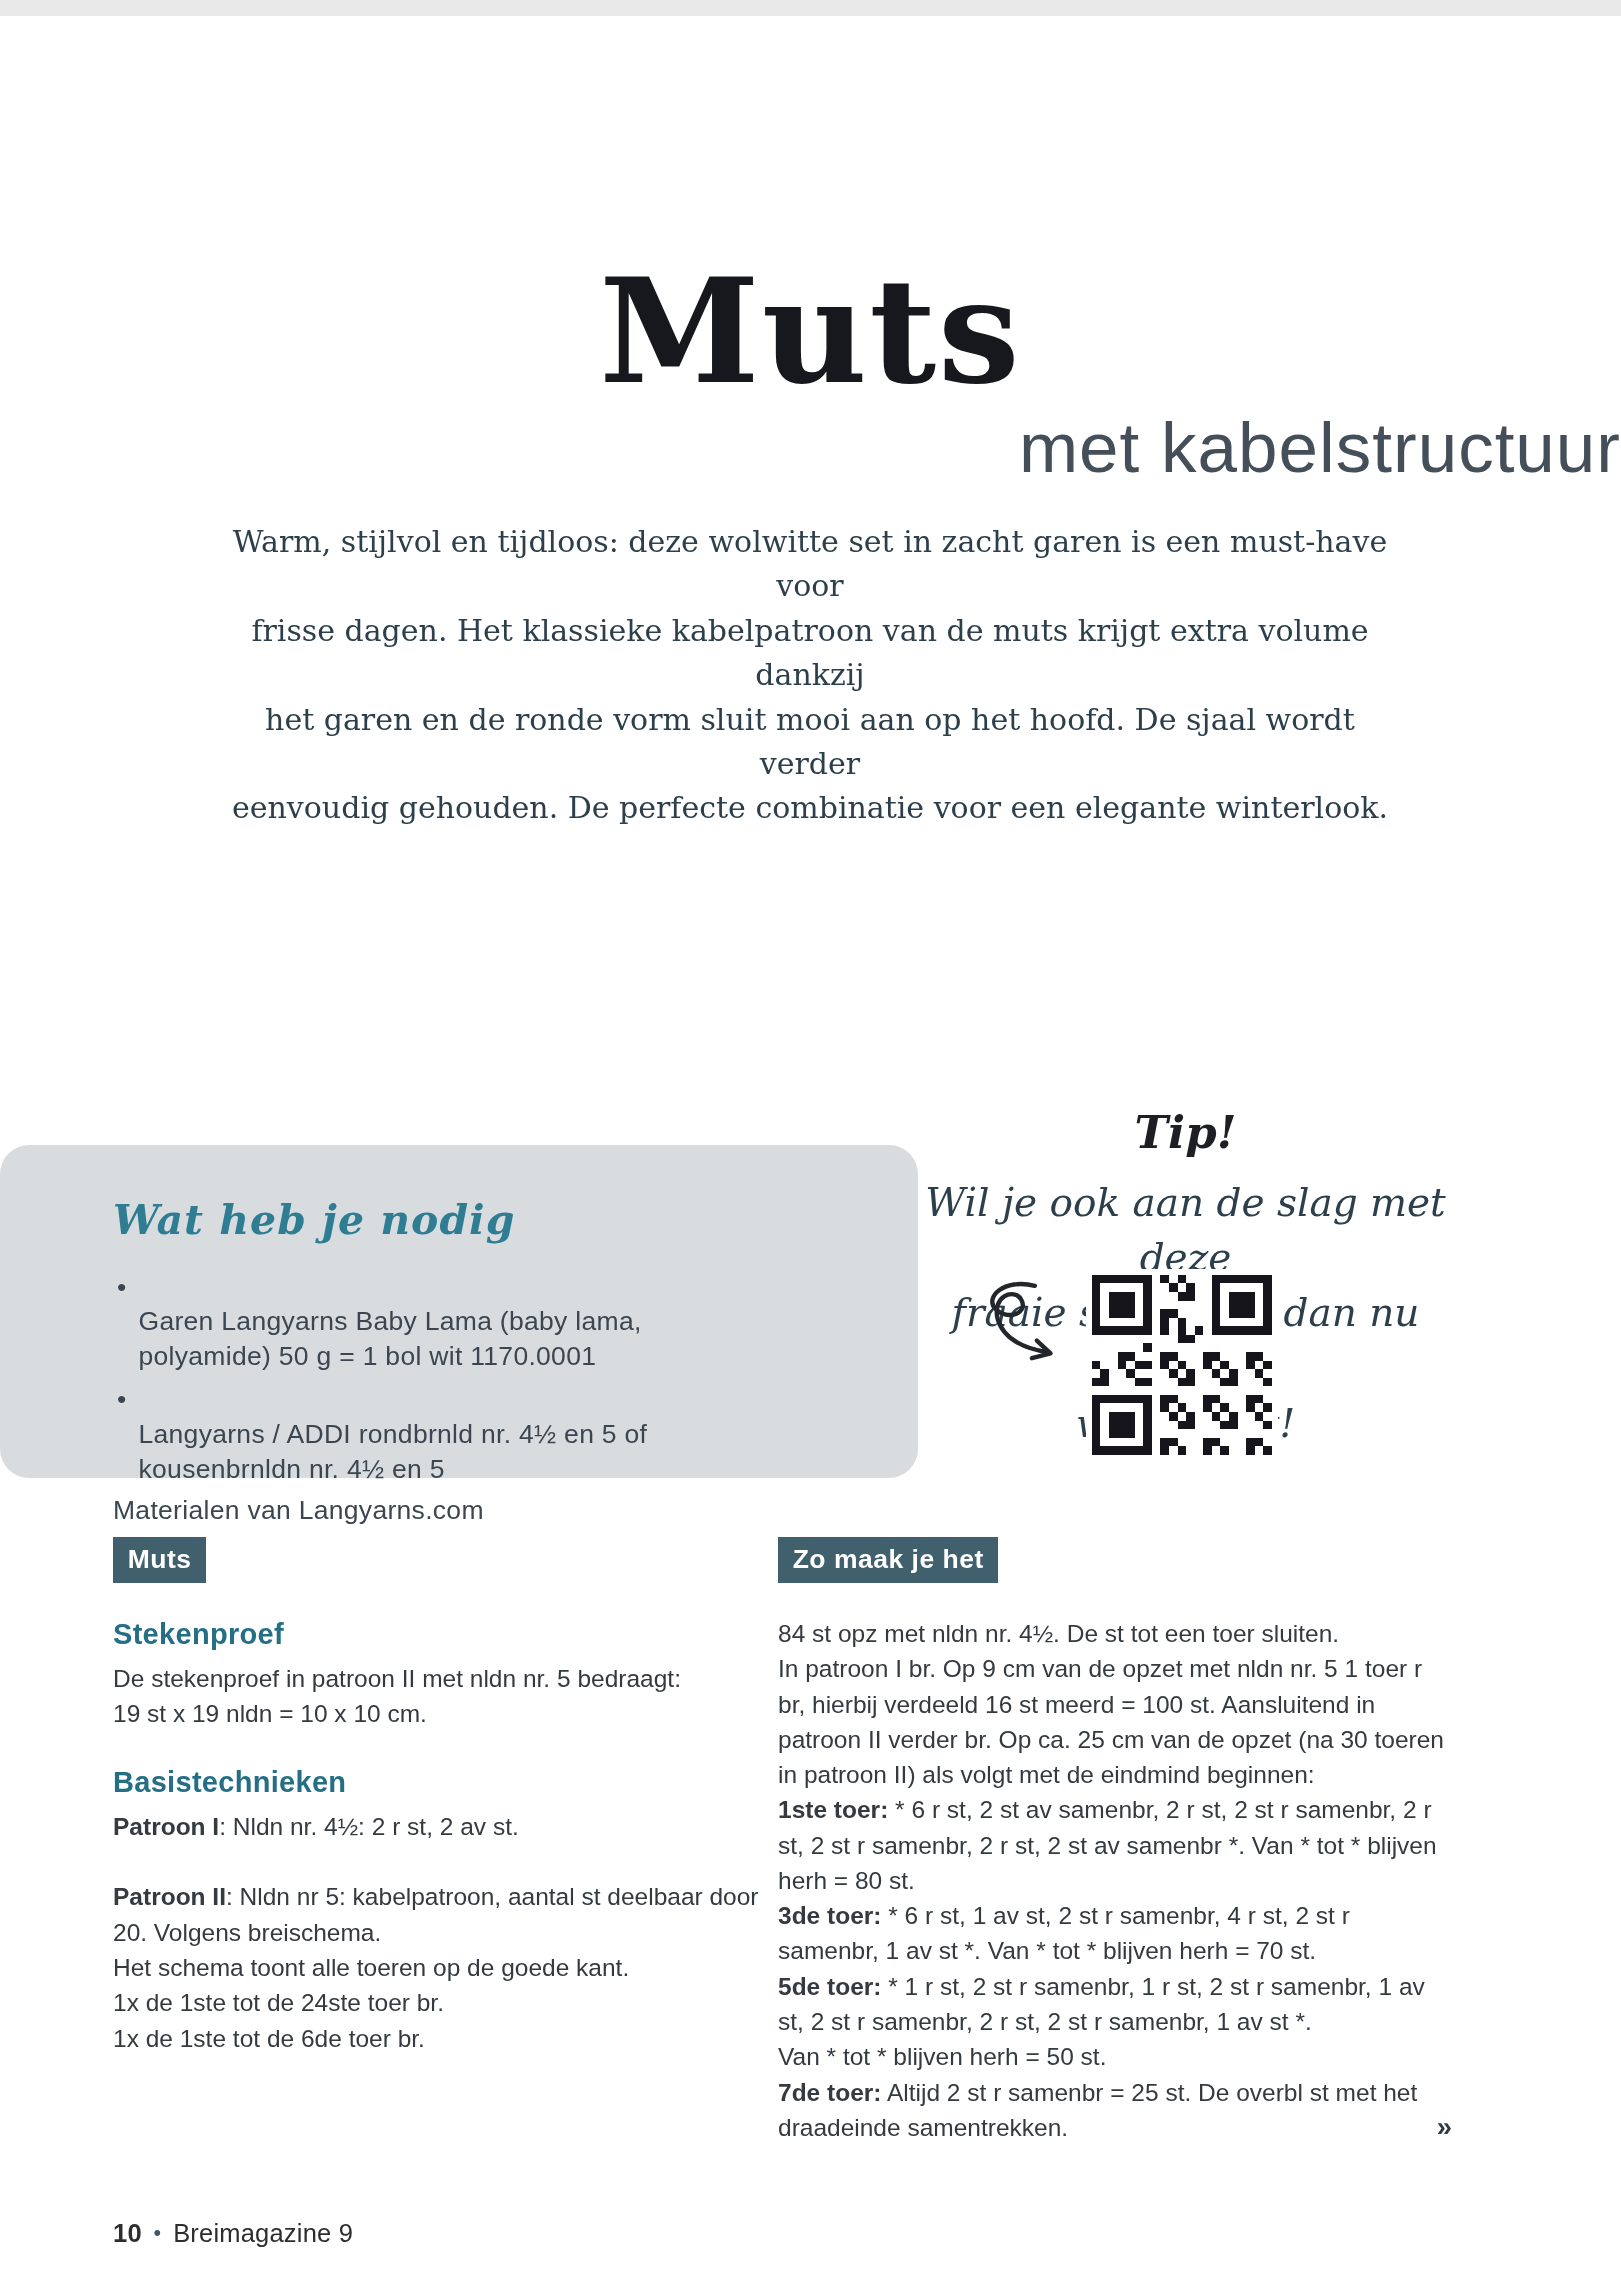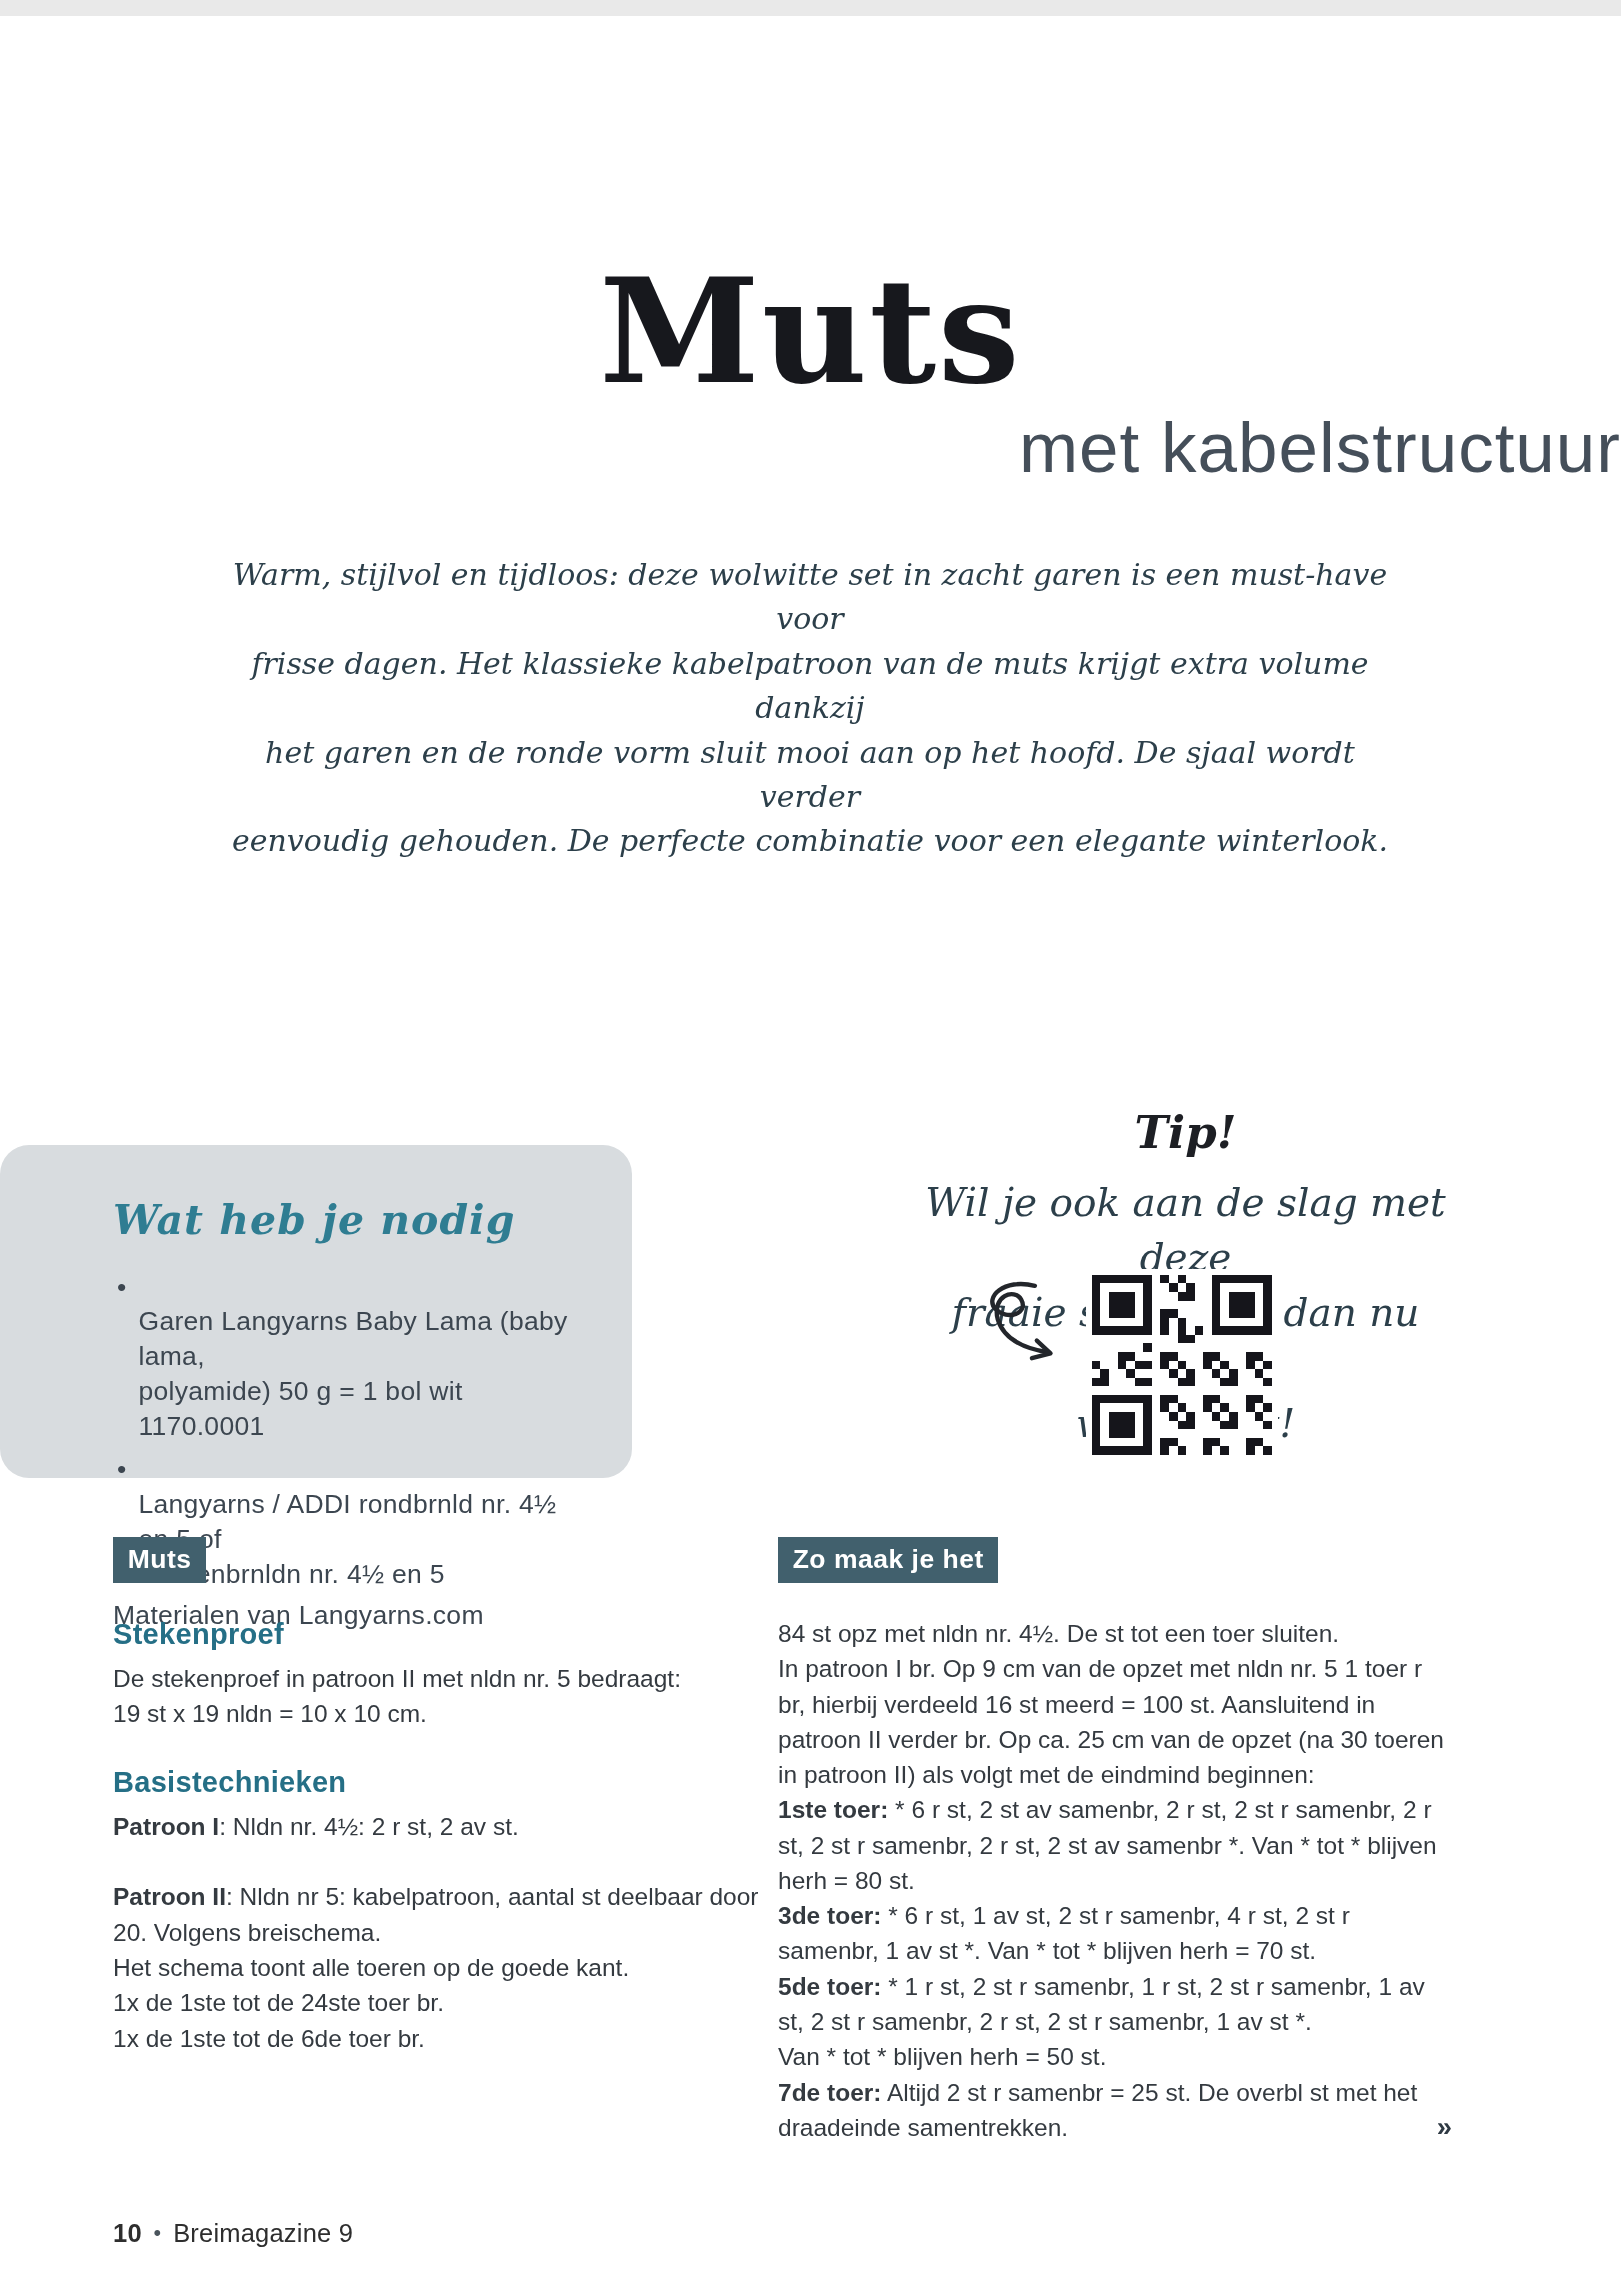--- a/index.html
+++ b/index.html
@@ -13,28 +13,28 @@
     position:absolute;top:243px;left:0;width:100%;text-align:center;
     font-family:"DejaVu Serif", serif;font-weight:800;font-size:145px;line-height:1;
     color:#17181d;letter-spacing:2px;margin:0;
   }
   .subtitle{
     position:absolute;top:396px;left:0;width:100%;text-align:right;
     font-family:"Liberation Sans", sans-serif;font-weight:300;font-size:71px;line-height:1;
     color:#454f5a;letter-spacing:1px;margin:0;
   }
   .intro{
-    position:absolute;top:537px;left:222px;width:1176px;margin:0;
+    position:absolute;top:504px;left:222px;width:1176px;margin:0;
     text-align:center;white-space:pre-line;
-    font-family:"DejaVu Serif", serif;font-style:italic;
+    font-family:"DejaVu Serif", serif;
     font-size:30px;line-height:1.48;color:#2c3f4a;
   }
   
   .needs-box{
-    position:absolute;top:1129px;left:0;width:632px;height:333px;
+    position:absolute;top:1129px;left:0;width:918px;height:333px;
     background:#d8dcdf;border-radius:29px;box-sizing:border-box;
     padding:51px 59px 12px 113px;
   }
   .script-heading{
     font-family:"DejaVu Serif", serif;font-style:italic;font-weight:700;
     font-size:41px;color:#2f7d92;margin:0 0 25.5px;letter-spacing:1px;
   }
   .needs-box ul{list-style:none;margin:0;padding:0;}
   .needs-box li{
     position:relative;padding-left:25.5px;margin:0 0 7.8px;white-space:pre-line;

